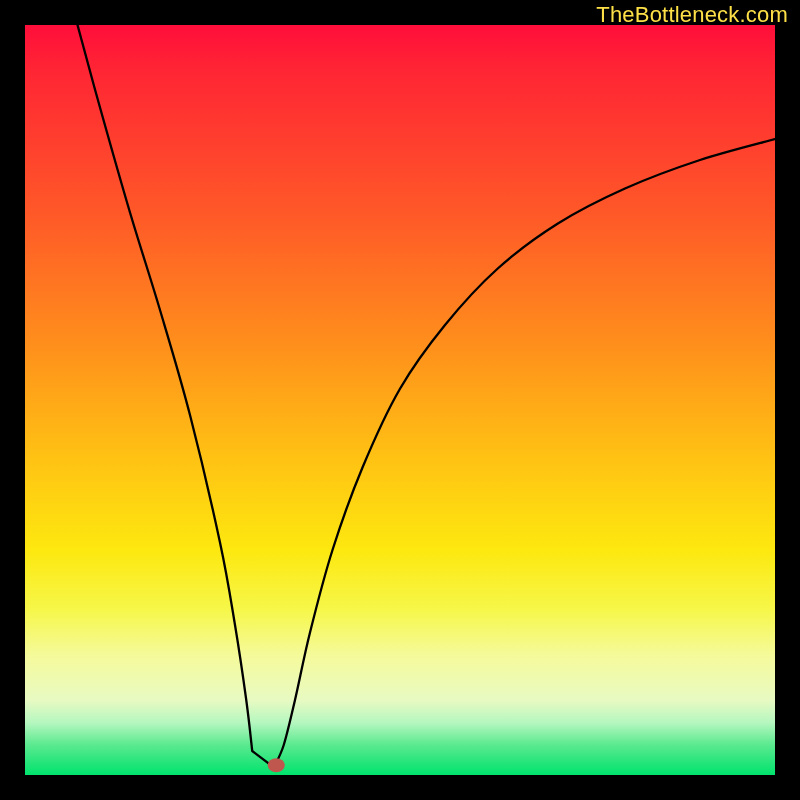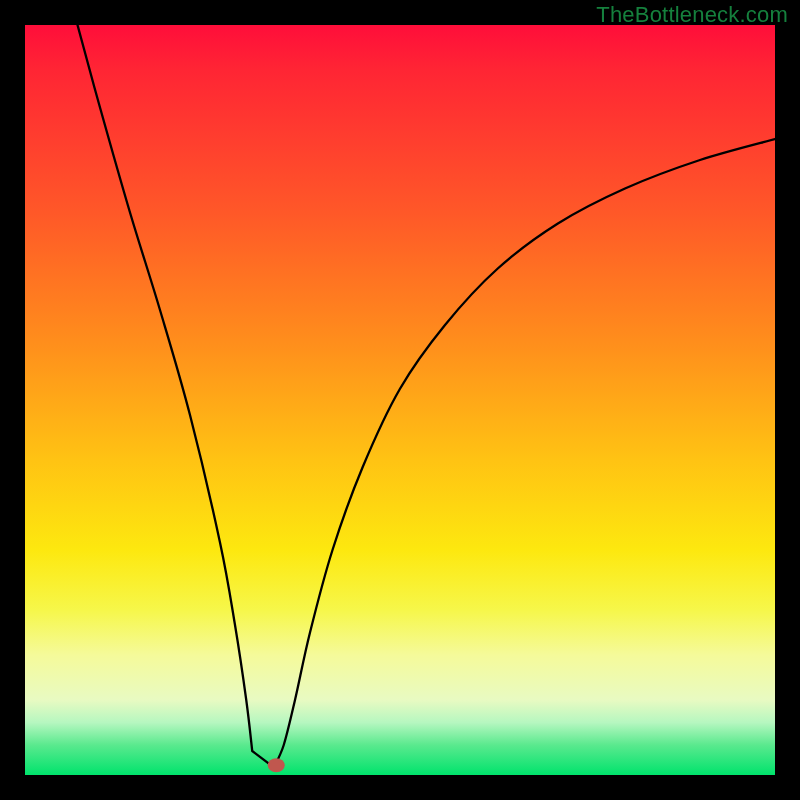--- a/index.html
+++ b/index.html
@@ -52,21 +52,21 @@
     position: absolute;
     left: 0;
     top: 0;
     width: 100%;
     height: 100%;
   }
   .watermark {
     position: absolute;
     top: 2px;
     right: 12px;
-    color: #15803d;
+    color: #fde047;
     font-size: 22px;
     font-weight: 400;
     letter-spacing: 0.2px;
     user-select: none;
   }
 </style>
 </head>
 <body>
 
 <div class="frame">

